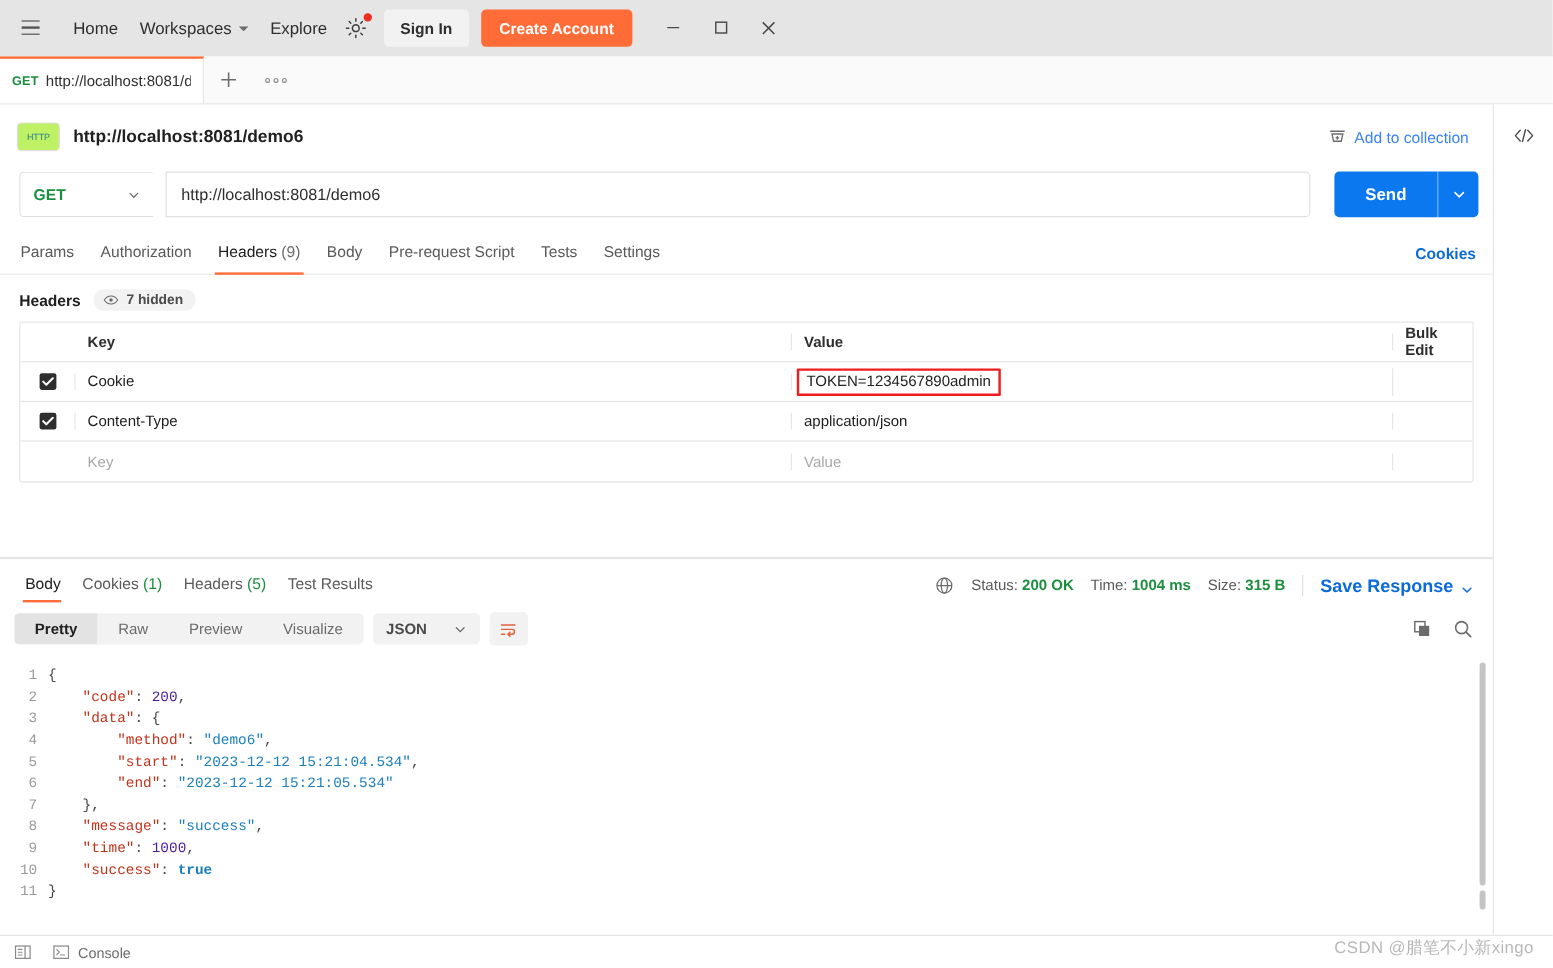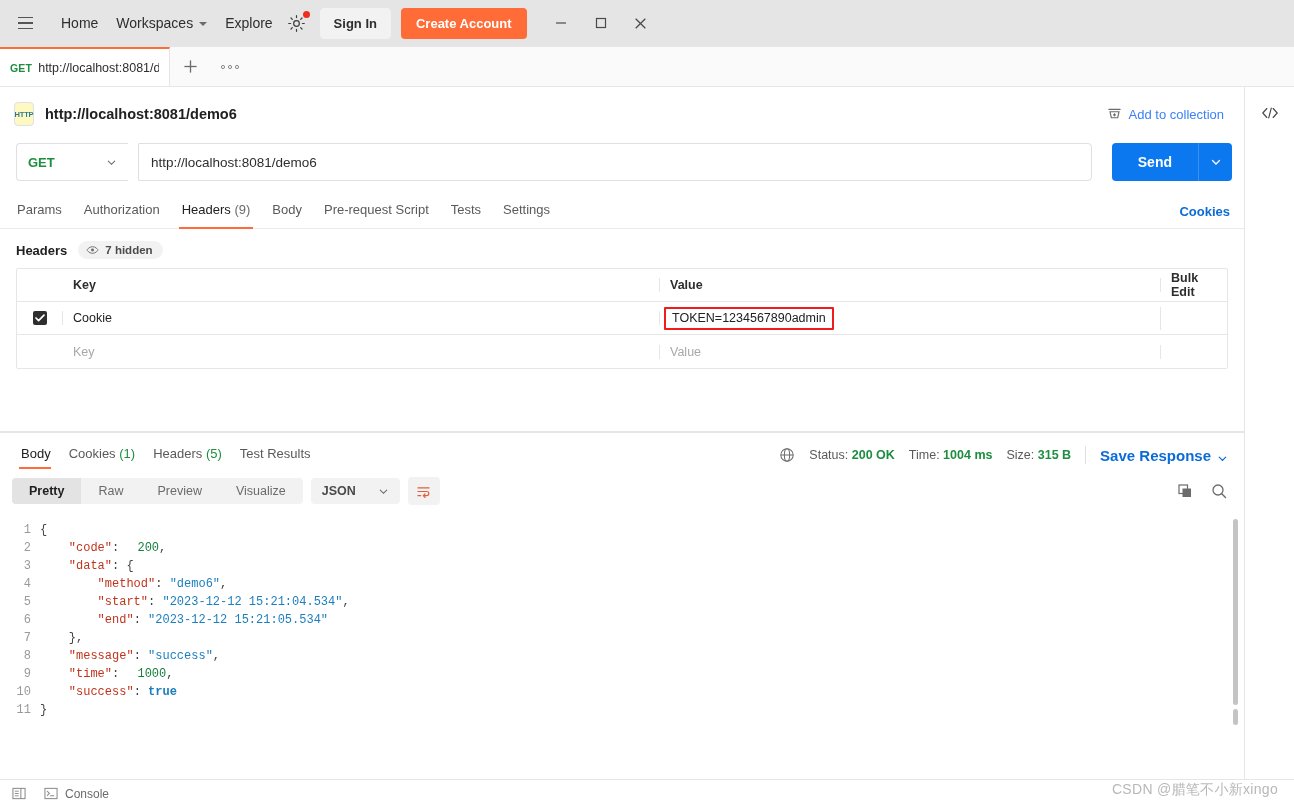--- a/index.html
+++ b/index.html
@@ -60,22 +60,22 @@
 
   
   .bodyrow { flex:1; display:flex; min-height:0; }
   .mainpane { flex:1; display:flex; flex-direction:column; min-width:0; border-right:1px solid #e6e6e6;}
   .rightrail { width:49px; background:#fff; display:flex; flex-direction:column; align-items:center; padding-top:12px; }
   .railicon { width:30px;height:28px;display:flex;align-items:center;justify-content:center;color:#4a4a4a;cursor:pointer;font-size:13px;}
 
   
   .titlerow { height:42px; display:flex; align-items:center; padding: 0 12px 0 14px; margin-top:6px;}
   .httpicon {
-    width:20px;height:24px;border:1px solid #e0e0e0;border-radius:4px;background:#fef9c3;
-    display:flex;align-items:center;justify-content:center;font-size:7.5px;font-weight:700;color:#2e7d8f;
+    width:36px;height:24px;border:1px solid #e0e0e0;border-radius:4px;background:#bef264;
+    display:flex;align-items:center;justify-content:center;font-size:7.5px;font-weight:400;color:#2e7d8f;
     letter-spacing:-.2px;
   }
   .reqtitle { font-size:14.5px; font-weight:600; color:#212121; margin-left:11px;}
   .titlerow .spacer { flex:1; }
   .addcoll { display:flex;align-items:center;gap:7px;color:#3b82f6;font-size:13px;cursor:pointer;padding:5px 8px;border-radius:4px;}
 
   
   .urlrow { display:flex; align-items:center; padding: 8px 12px 10px 16px; gap:10px;}
   .methodsel {
     width:112px; height:38px; border:1px solid #e0e0e0; border-right:none; border-radius:4px 0 0 4px;
@@ -165,21 +165,21 @@
   .gutter {
     width:40px; padding-top:8px; text-align:right; padding-right:9px;
     font-family:"Liberation Mono", monospace; font-size:12px; color:#9a9a9a; line-height:18px; user-select:none;
   }
   .codetext {
     flex:1; padding-top:8px; font-family:"Liberation Mono", monospace; font-size:12px;
     line-height:18px; color:#212121; white-space:pre; overflow:hidden; position:relative;
   }
   .k { color:#c0341d; }
   .s { color:#1b7fbd; }
-  .n { color:#15803d;margin-left:11px; }
+  .n { color:#4c1d95; }
   .b { color:#1b7fbd; font-weight:700;}
   .p { color:#444; }
   .vscroll { position:absolute; right:6px; top:6px; width:5px; height:186px; background:#c4c4c4; border-radius:3px;}
   .vscroll2 { position:absolute; right:6px; top:196px; width:5px; height:16px; background:#c4c4c4; border-radius:3px;}
 
   
   .footer {
     height:28px; min-height:28px; border-top:1px solid #e6e6e6; display:flex; align-items:center;
     padding: 0 12px; gap:18px; background:#fff;
   }
@@ -354,20 +354,32 @@
           </div>
           <div class="tcell c-key">Cookie</div>
           <div class="tcell c-val">
             <span class="redbox">
               <span>TOKEN=1234567890admin</span>
             </span>
           </div>
           <div class="tcell c-bulk"></div>
         </div>
 
+        <div class="trow">
+          <div class="tcell c-check">
+            <span class="chk">
+              <svg width="10" height="8" viewBox="0 0 10 8">
+                  <path d="M1 4l2.6 2.6L9 1.2" fill="none" stroke="#fff" stroke-width="1.7" stroke-linecap="round" stroke-linejoin="round"></path>
+                </svg>
+            </span>
+          </div>
+          <div class="tcell c-key">Content-Type</div>
+          <div class="tcell c-val">application/json</div>
+          <div class="tcell c-bulk"></div>
+        </div>
 
         <div class="trow">
           <div class="tcell c-check"></div>
           <div class="tcell c-key ph-txt">Key</div>
           <div class="tcell c-val ph-txt">Value</div>
           <div class="tcell c-bulk"></div>
         </div>
       </div>
 
       <div class="respsplit"></div>

